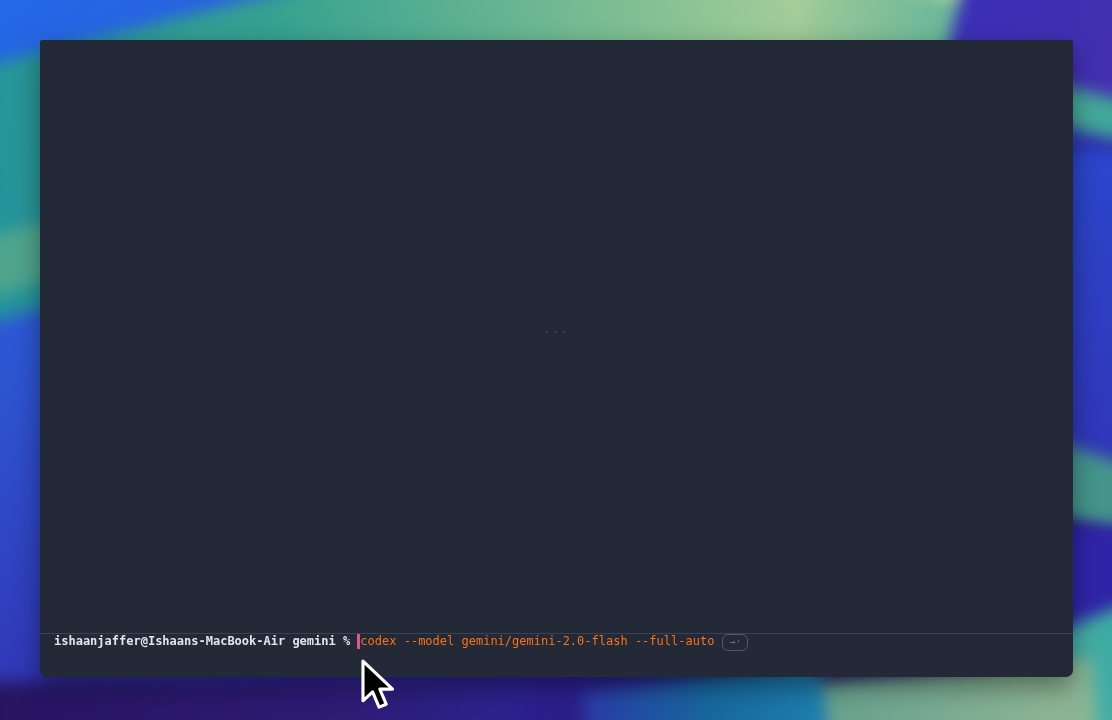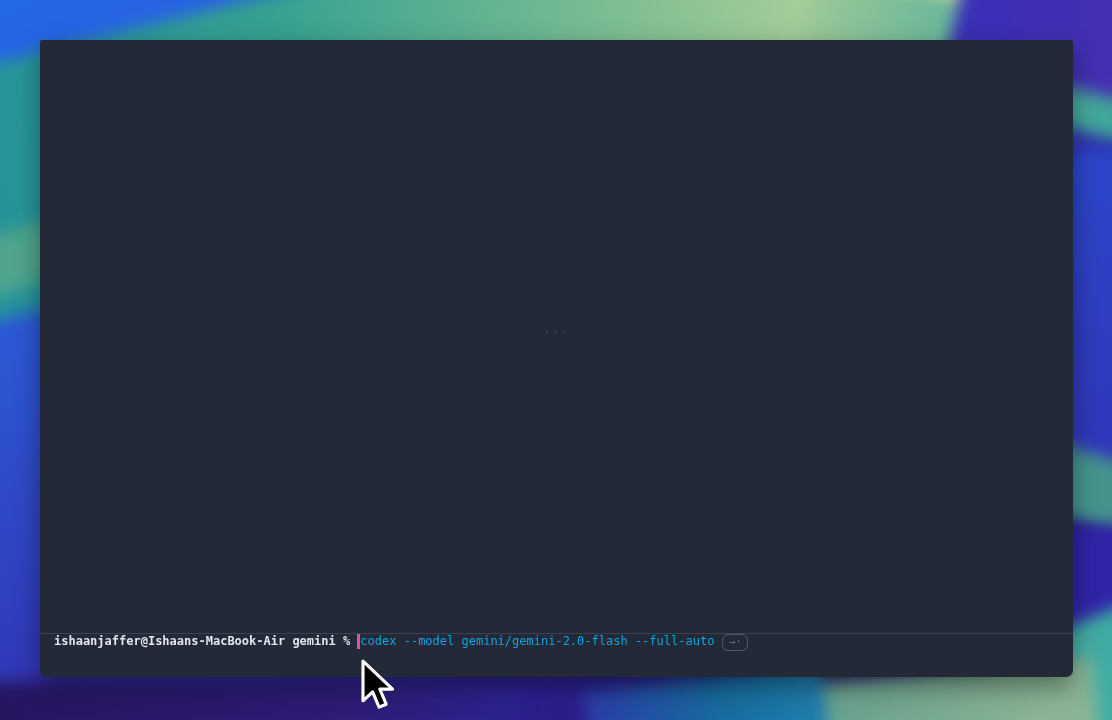--- a/index.html
+++ b/index.html
@@ -114,21 +114,21 @@
     margin-right: 7.2px;
   }
   .caret {
     display: inline-block;
     width: 3px;
     height: 15px;
     background: #d9569b;
     flex: 0 0 auto;
   }
   .suggestion {
-    color: #0ea5e9;
+    color: #f97316;
     font-weight: 400;
   }
   .hint-badge {
     margin-left: 8px;
     border: 1px solid #505868;
     border-radius: 6px;
     color: #737c8d;
     font-size: 10px;
     padding: 1px 6px 2px 6px;
     line-height: 12px;

